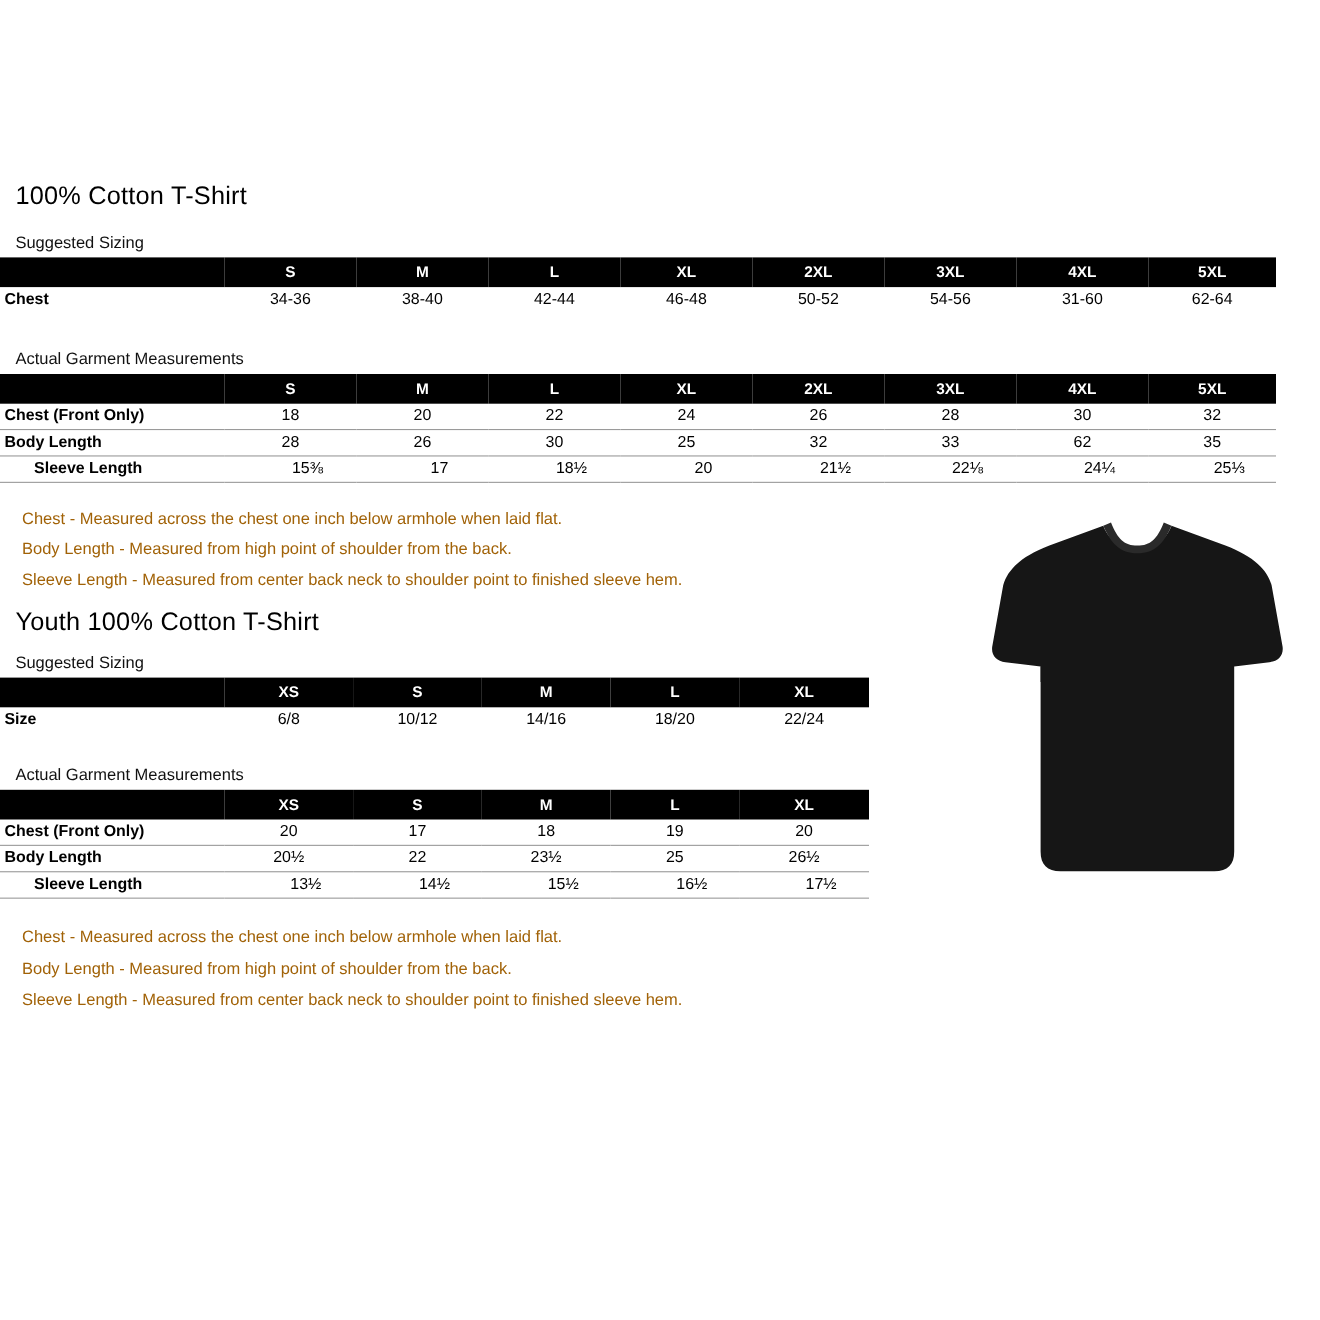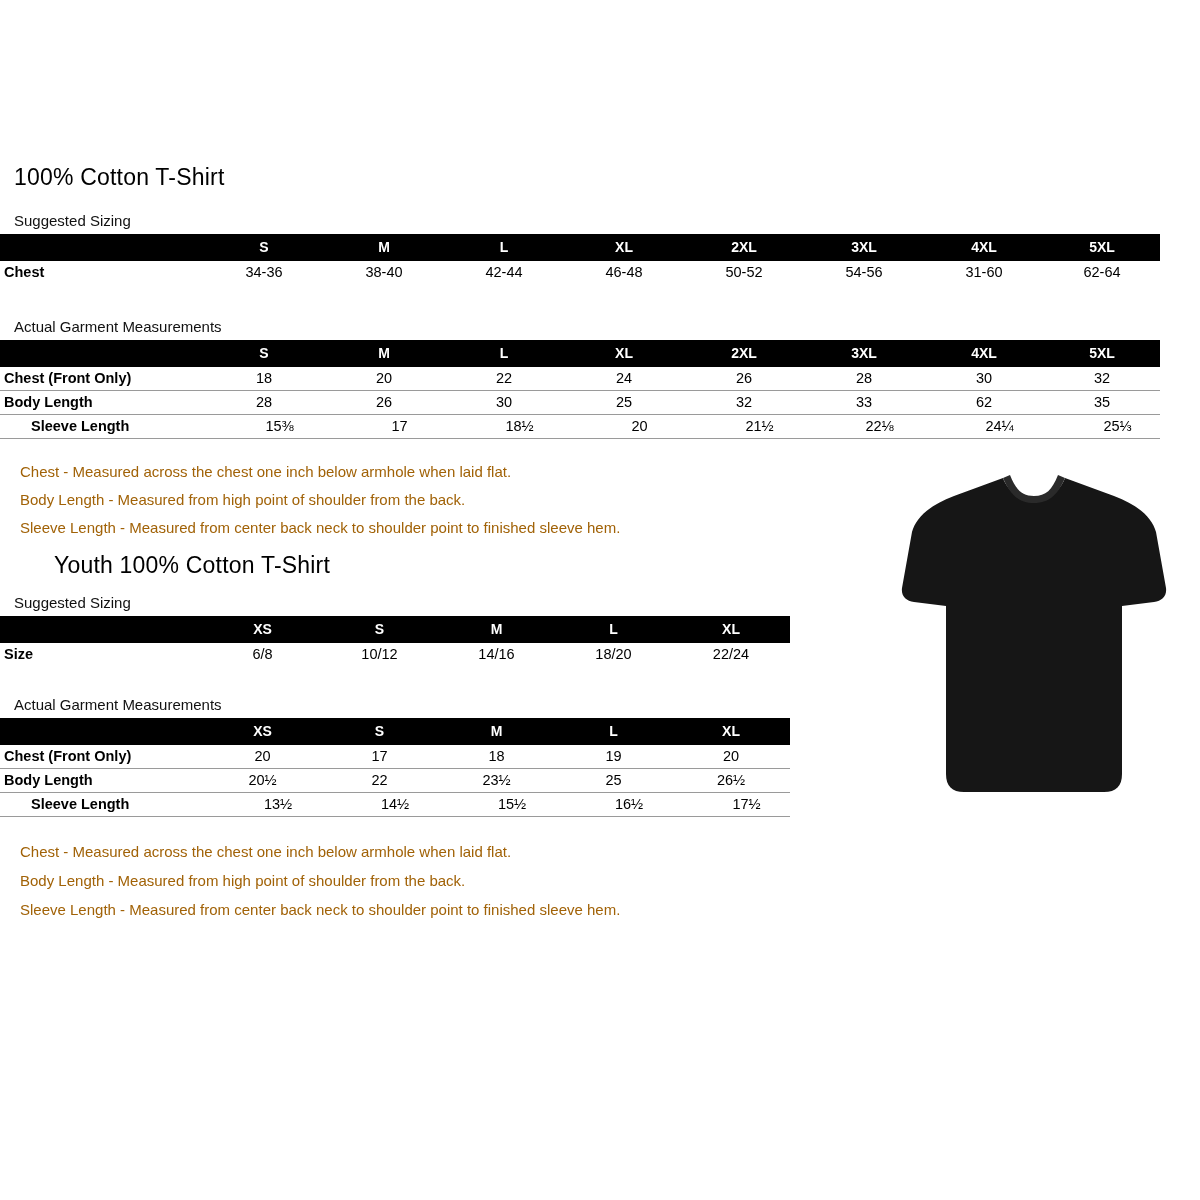--- a/index.html
+++ b/index.html
@@ -68,21 +68,20 @@
     color: #111;
     white-space: nowrap;
   }
 
   .section-title {
     position: absolute;
     font-size: 23px;
     font-weight: 400;
     letter-spacing: 0.2px;
     white-space: nowrap;
-    margin-left: 40px;
   }
 
   
   table.size-table {
     position: absolute;
     border-collapse: collapse;
     table-layout: fixed;
     font-size: 14.5px;
   }
   table.size-table th {

